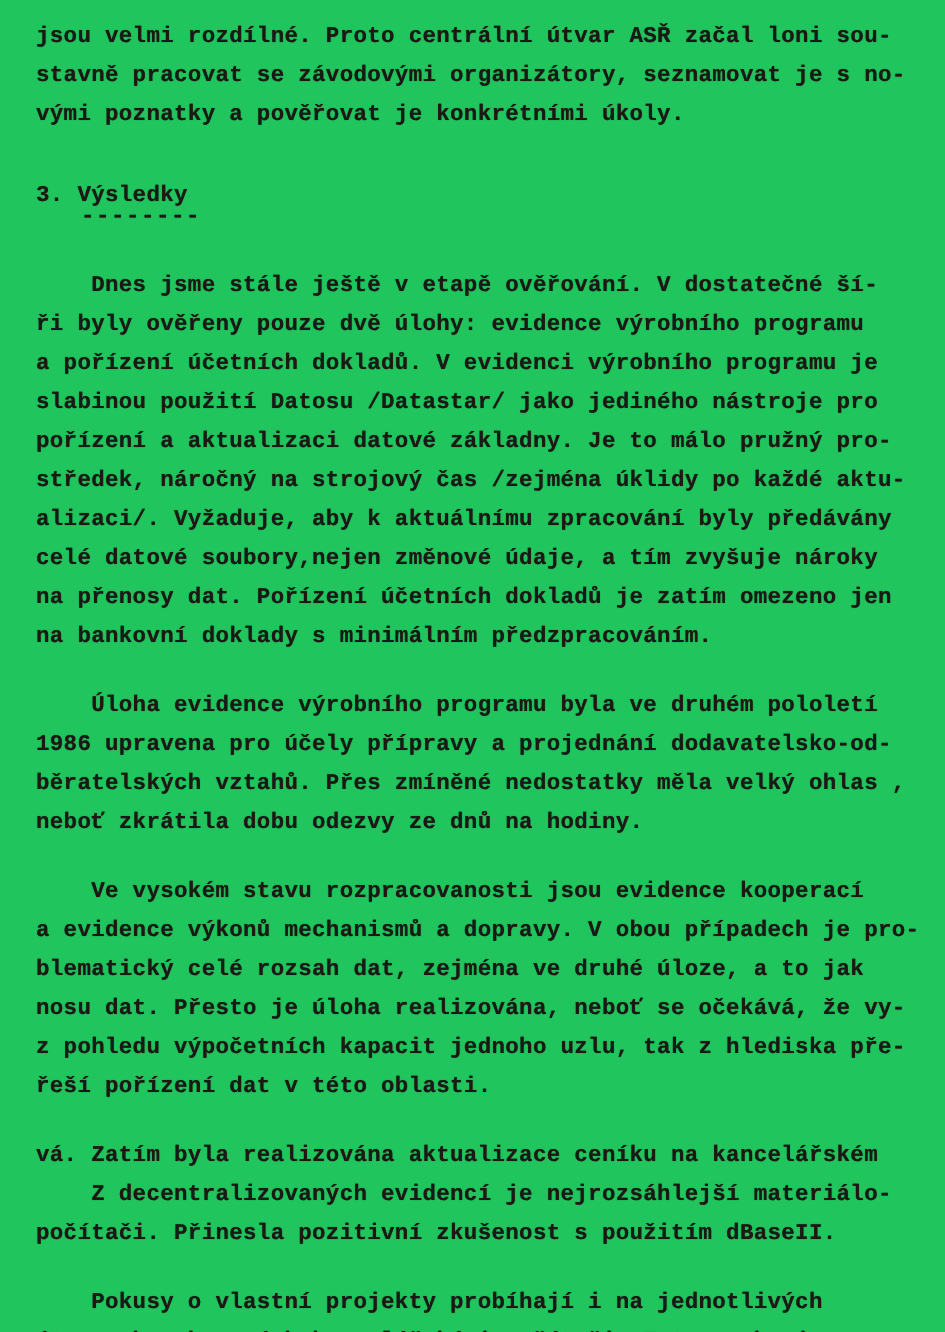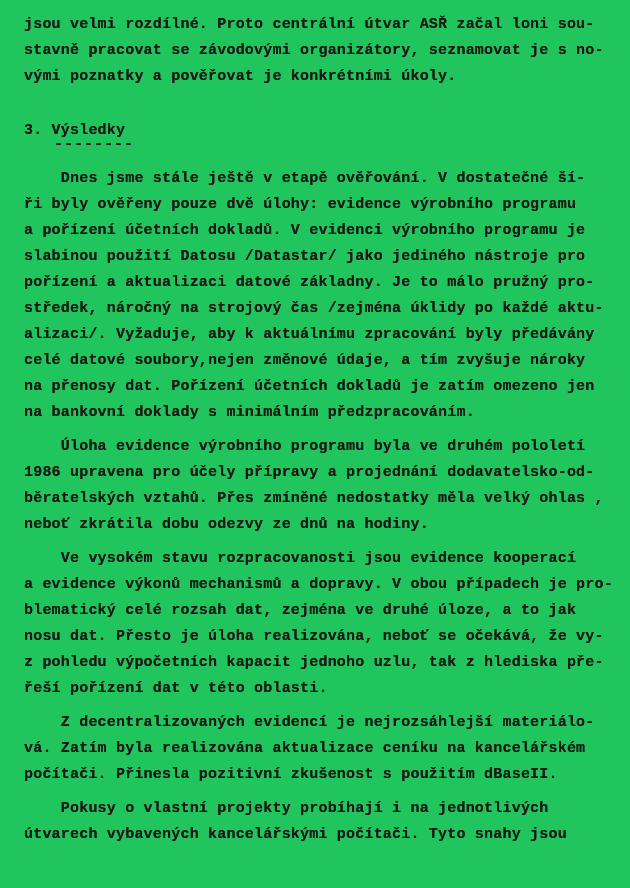--- a/index.html
+++ b/index.html
@@ -17,21 +17,21 @@
     padding: 12px 18px 0 24px;
     overflow: hidden;
     font-family: "Liberation Mono", "DejaVu Sans Mono", monospace;
     font-weight: 700;
     font-size: 15px;
     color: #1d1b18;
     text-shadow: 0 0 0.6px rgba(25,22,18,0.75);
     filter: contrast(1.02);
   }
   .block { margin: 0; }
-  .block + .block { margin-top: 8px; }
+  .block + .block { margin-top: 20px; }
   .block.heading { margin-top: 28px; }
   .block.heading + .block.paragraph { }
   .line {
     white-space: pre;
     line-height: 26px;
     height: 26px;
     letter-spacing: 0.2px;
   }
   .dash-line {
     height: 18px;
@@ -74,22 +74,22 @@
       </div>
       <div class="block paragraph">
         <div class="line">    Ve vysokém stavu rozpracovanosti jsou evidence kooperací</div>
         <div class="line">a evidence výkonů mechanismů a dopravy. V obou případech je pro-</div>
         <div class="line">blematický celé rozsah dat, zejména ve druhé úloze, a to jak</div>
         <div class="line">nosu dat. Přesto je úloha realizována, neboť se očekává, že vy-</div>
         <div class="line">z pohledu výpočetních kapacit jednoho uzlu, tak z hlediska pře-</div>
         <div class="line">řeší pořízení dat v této oblasti.</div>
       </div>
       <div class="block paragraph">
+        <div class="line">vá. Zatím byla realizována aktualizace ceníku na kancelářském</div>
         <div class="line">    Z decentralizovaných evidencí je nejrozsáhlejší materiálo-</div>
-        <div class="line">vá. Zatím byla realizována aktualizace ceníku na kancelářském</div>
         <div class="line">počítači. Přinesla pozitivní zkušenost s použitím dBaseII.</div>
       </div>
       <div class="block paragraph">
         <div class="line">    Pokusy o vlastní projekty probíhají i na jednotlivých</div>
         <div class="line">útvarech vybavených kancelářskými počítači. Tyto snahy jsou</div>
       </div>
     </div>
 </div>
 
 </body></html>

